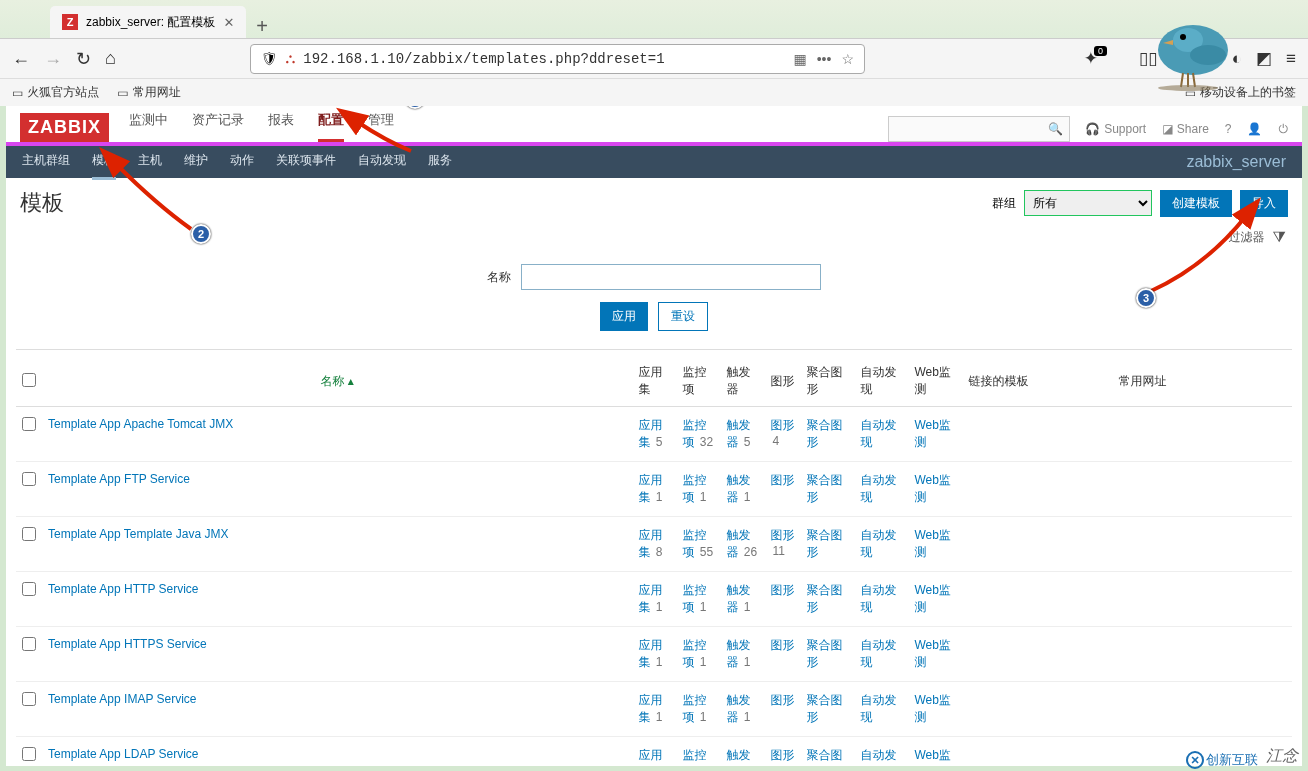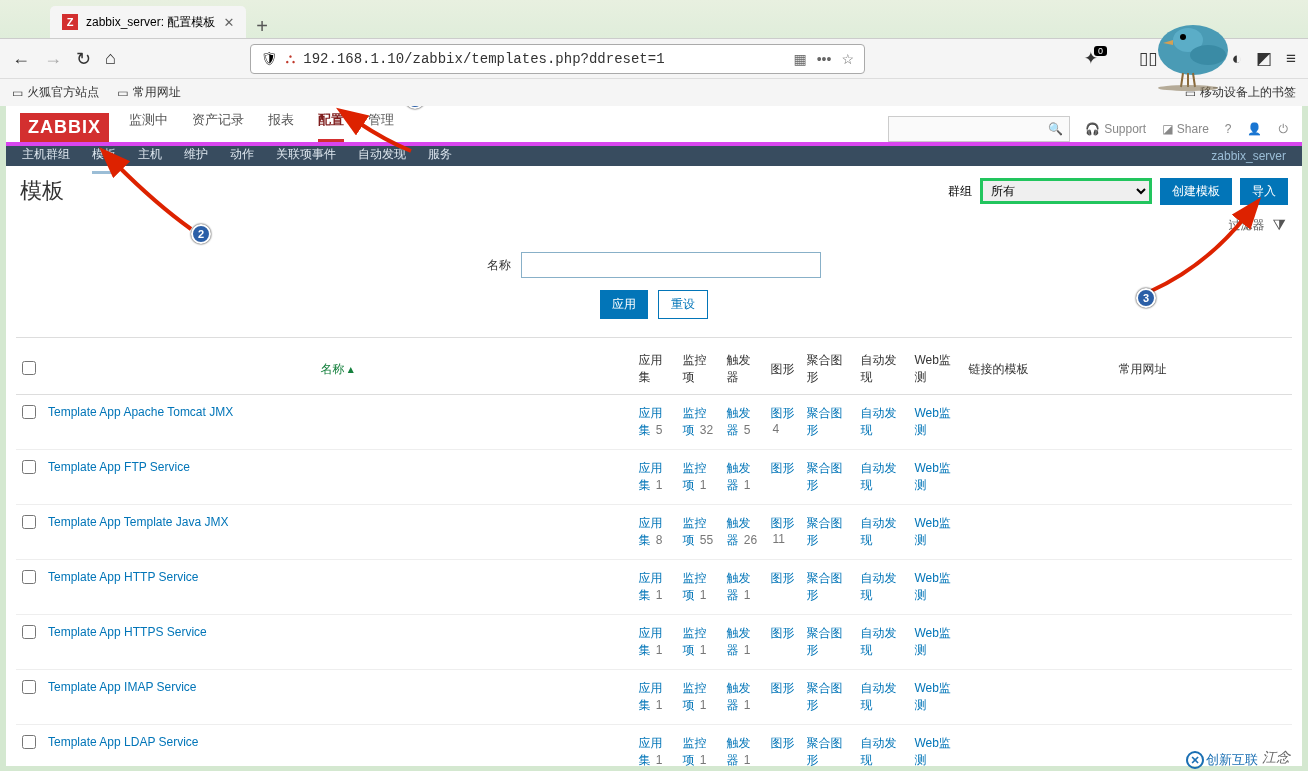--- a/index.html
+++ b/index.html
@@ -29,48 +29,48 @@
 
 .app { background: #fff; margin: 0 6px; height: 660px; overflow: hidden; position: relative; }
 .z-header { height: 40px; background: #fff; display: flex; align-items: flex-end; padding: 0 14px; border-bottom: 4px solid #d946ef; }
 .z-logo { background: #d32f2f; color: #fff; font-weight: bold; padding: 4px 8px; font-size: 18px; letter-spacing: 1px; }
 .z-menu { display: flex; gap: 24px; margin-left: 20px; font-size: 13px; }
 .z-menu-item { color: #555; cursor: pointer; padding: 10px 0; }
 .z-menu-item.active { color: #7f1d1d; border-bottom: 3px solid #d32f2f; font-weight: bold; }
 .z-head-right { margin-left: auto; display: flex; align-items: center; gap: 16px; font-size: 12px; color: #888; }
 .z-search { width: 182px; height: 26px; border: 1px solid #ccc; padding: 0 6px; background:#fafafa; display:flex; align-items:center; justify-content:flex-end; }
 .z-head-icon { cursor: pointer; font-size: 12px; }
-.z-subnav { background: #384c5f; height: 20px; display: flex; align-items: center; padding: 0 16px; gap: 40px; font-size: 12px; }
+.z-subnav { background: #384c5f; height: 32px; display: flex; align-items: center; padding: 0 16px; gap: 40px; font-size: 12px; }
 .z-subnav-item { color: #dde6ee; cursor: pointer; padding: 8px 0; }
 .z-subnav-item.active { border-bottom: 3px solid #9bbdd6; }
-.z-subnav-right { margin-left: auto; color: #9bbdd6; font-size: 12px; }
+.z-subnav-right { margin-left: auto; color: #9bbdd6; font-size: 16px; }
 
 .page-title-bar { display: flex; align-items: center; padding: 10px 14px; }
 .page-title-bar h1 { font-size: 22px; color: #333; font-weight: normal; }
 .pt-right { margin-left: auto; display: flex; align-items: center; gap: 8px; font-size: 12px; }
-.pt-select { width: 172px; height: 26px; border: 3px solid #22c55e; font-size: 12px; padding: 0 4px; }
+.pt-select { width: 128px; height: 26px; border: 1px solid #22c55e; font-size: 12px; padding: 0 4px; }
 .btn { border: none; padding: 5px 12px; font-size: 12px; cursor: pointer; }
 .btn-primary { background: #0275b8; color: #fff; }
 .btn-default { background: #fff; color: #0275b8; border: 1px solid #0275b8; }
 .filter-tag { text-align: right; padding: 0 16px; font-size: 12px; color: #555; display:flex; justify-content:flex-end; align-items:center; gap:8px;}
 .filter-box { background: #fff; padding: 18px; text-align: center; border-bottom: 1px solid #ddd; margin: 0 10px}
 .filter-row { display: flex; justify-content: center; align-items: center; gap: 10px; margin-bottom: 12px; }
 .filter-row label { font-size: 12px; color: #333; }
 .filter-row input { width: 300px; height: 26px; border: 1px solid #88b0c8; }
 .filter-actions { display: flex; justify-content: center; gap: 10px; }
 
 .tbl { width: calc(100% - 20px); margin: 6px 10px; font-size: 12px; border-collapse: collapse; }
 .tbl th { text-align: left; padding: 8px 6px; border-bottom: 1px solid #ddd; color: #333; font-weight: normal; }
 .tbl th.sortable { color: #15803d; text-align: center; }
 .tbl td { padding: 10px 6px; border-bottom: 1px solid #eee; vertical-align: top; }
 .tbl a { color: #0275b8; text-decoration: none; text-align: center; }
 .tbl .cnt { color: #777; margin-left: 2px; }
 .chk { width: 14px; height: 14px; }
 .callout { position: absolute; width: 20px; height: 20px; border-radius: 50%; background: #2b5fa7; border: 2px solid #fff; box-shadow: 0 0 2px #000; color: #fff; font-size: 11px; font-weight: bold; display: flex; align-items: center; justify-content: center; }
-.watermark { position: absolute; bottom: 4px; right: 18px; font-size: 14px; color: #666; font-style: italic; }
+.watermark { position: absolute; bottom: 4px; right: 10px; font-size: 16px; color: #666; font-style: italic; }
 .r-arrow{position:absolute;}
 .r-arrow svg{overflow:visible;}
 </style>
 </head>
 <body>
 
 <div class="browser-top">
   <div class="tab-bar">
     <div class="tab">
       <div class="tab-favicon">Z</div>

